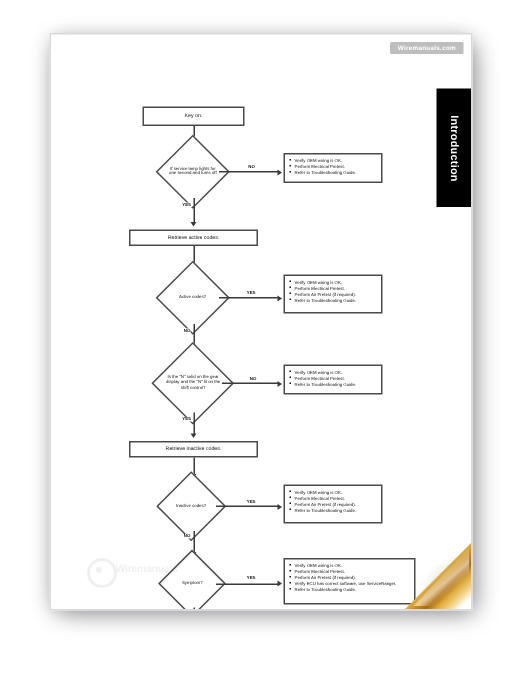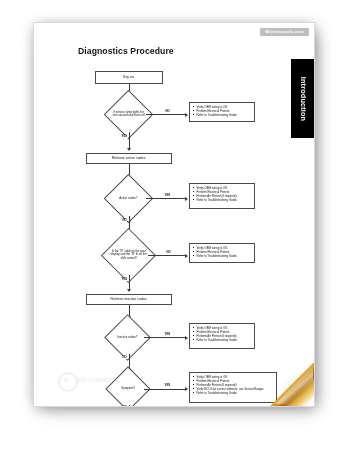--- a/index.html
+++ b/index.html
@@ -166,21 +166,20 @@
 
   <div class="page">
     <div class="page-inner">
 
       <div class="url-watermark">Wiremanuals.com</div>
 
       <div class="side-tab">
         <span>Introduction</span>
       </div>
 
-      <div class="doc-title">Diagnostics Procedure</div>
 
       <div class="flow">
 
         <div class="node rect" style="left:61px;top:48px;width:68px;height:13px;">
           <span>Key on.</span>
         </div>
         <div class="vline" style="left:94.6px;top:61px;height:9px;"></div>
         <div class="arrow-down" style="left:93px;top:69px;"></div>
 
         <div class="node diamond" style="left:77px;top:74px;width:35px;height:35px;">

